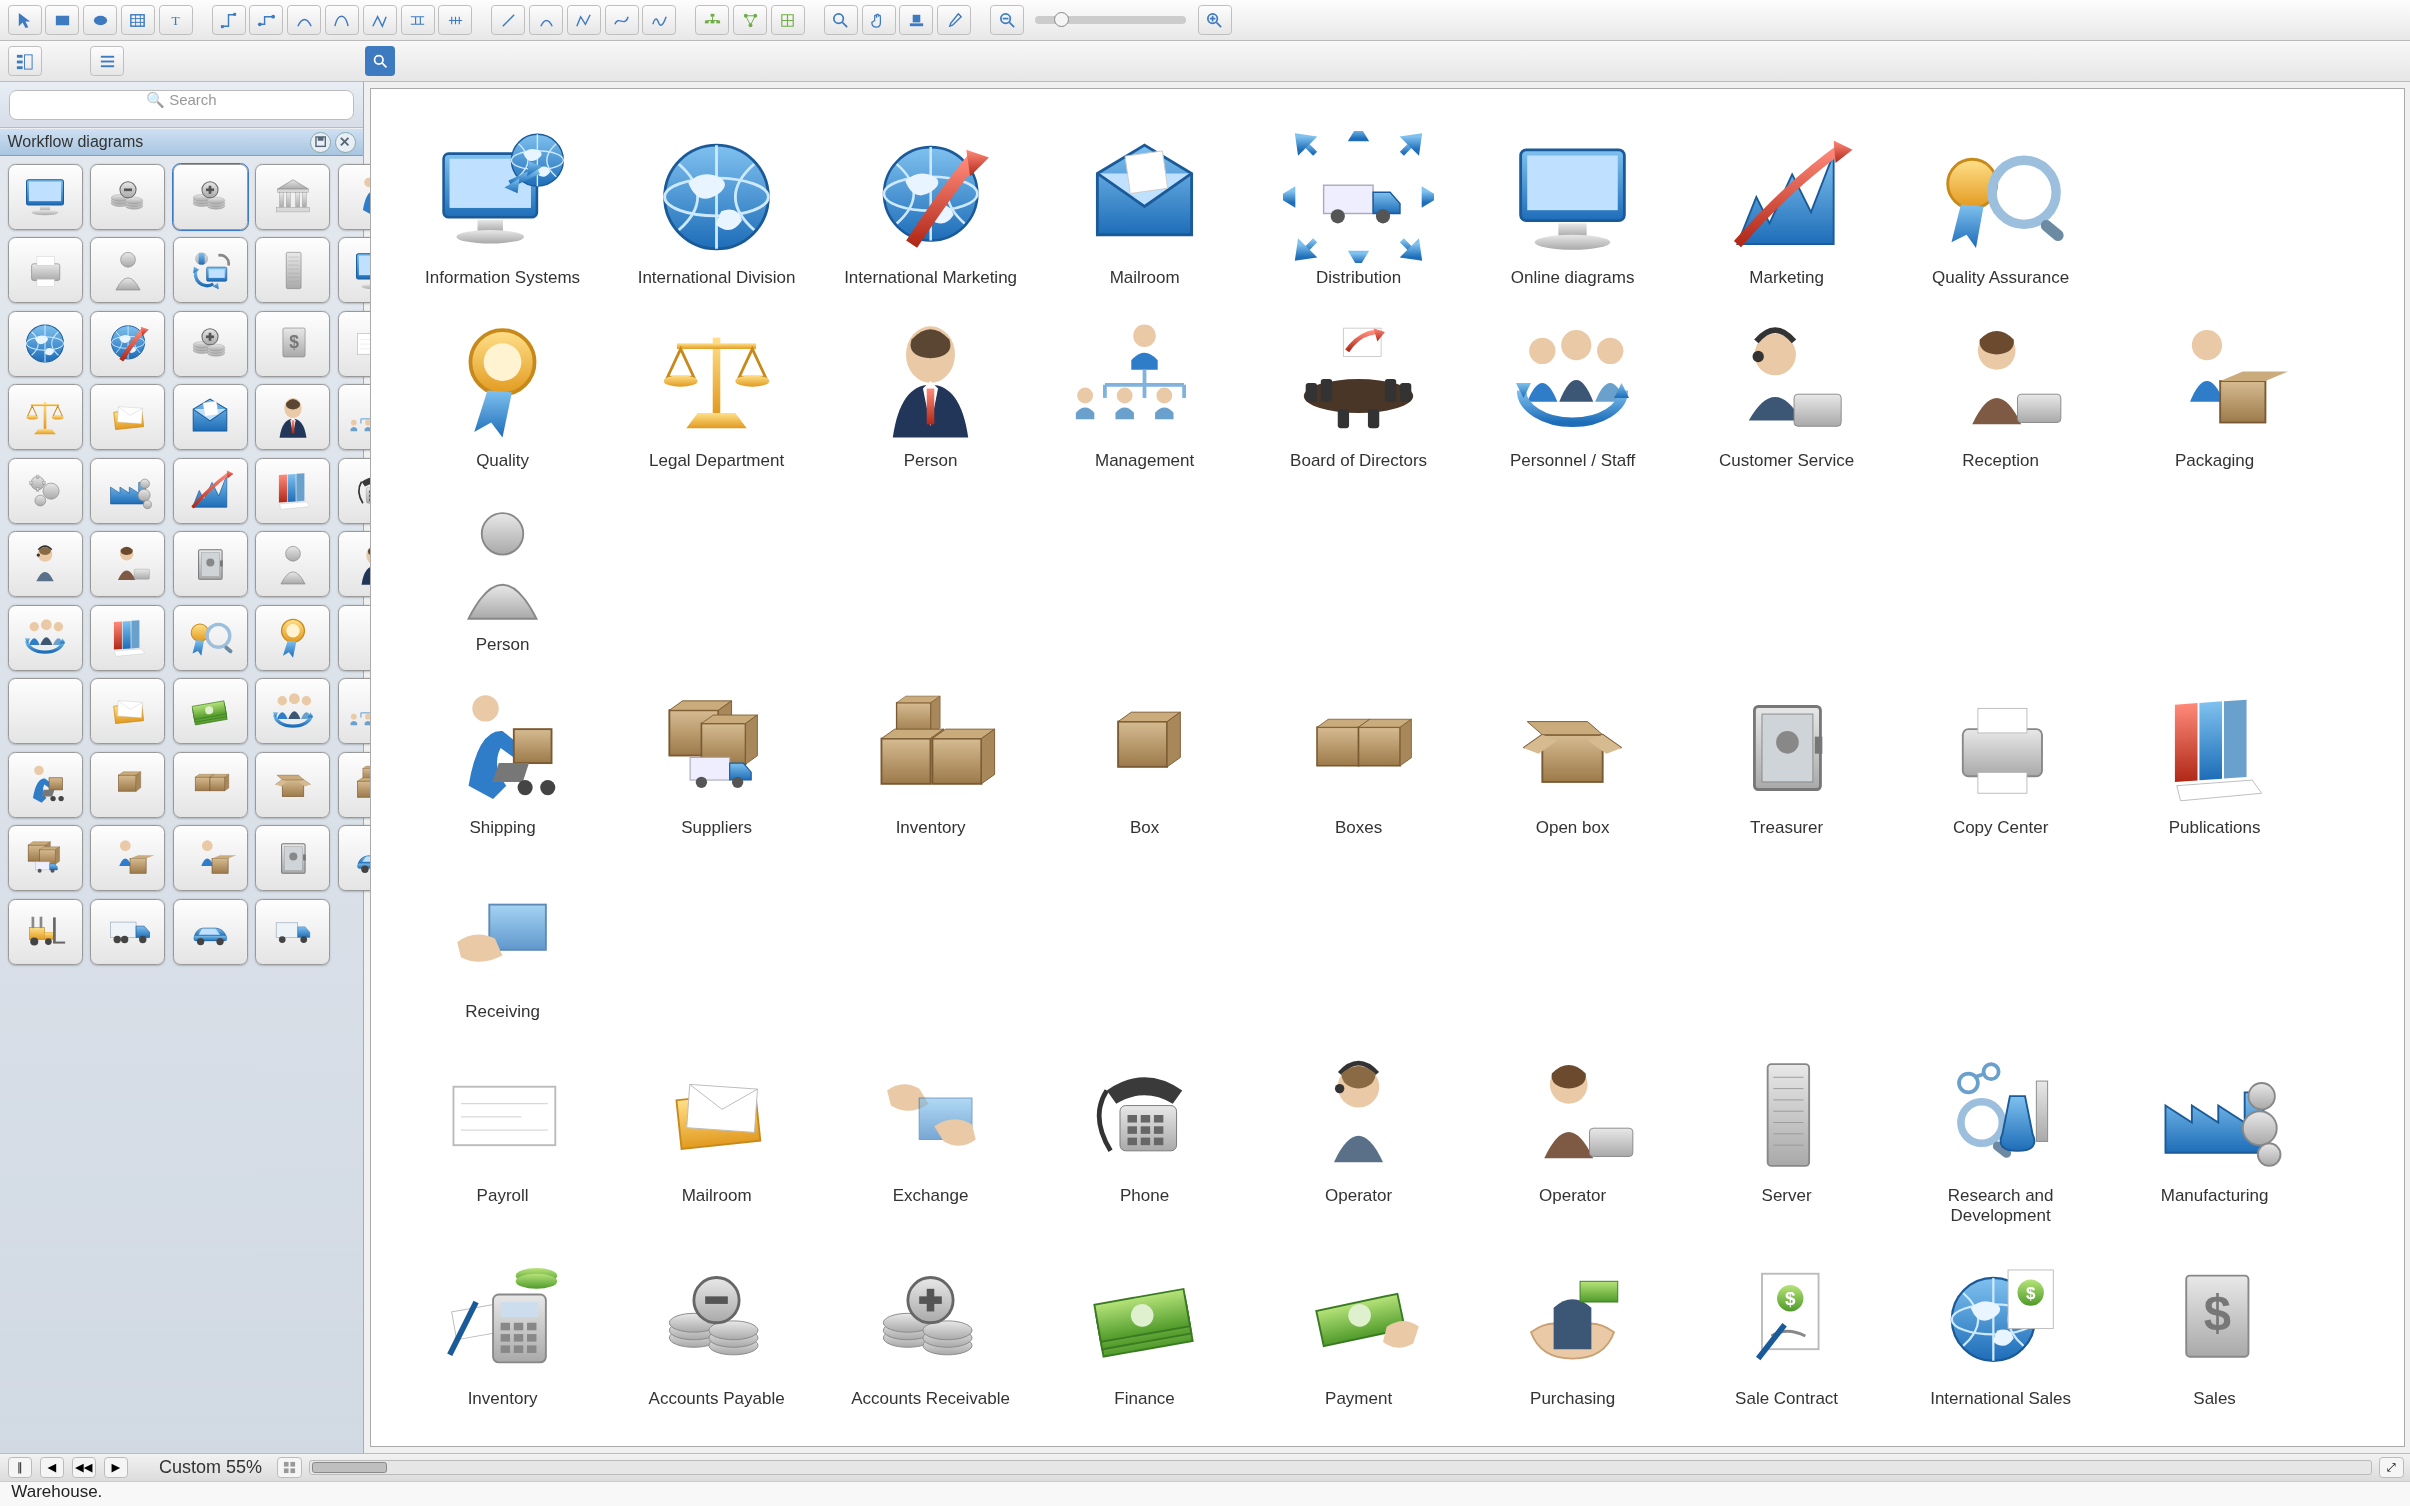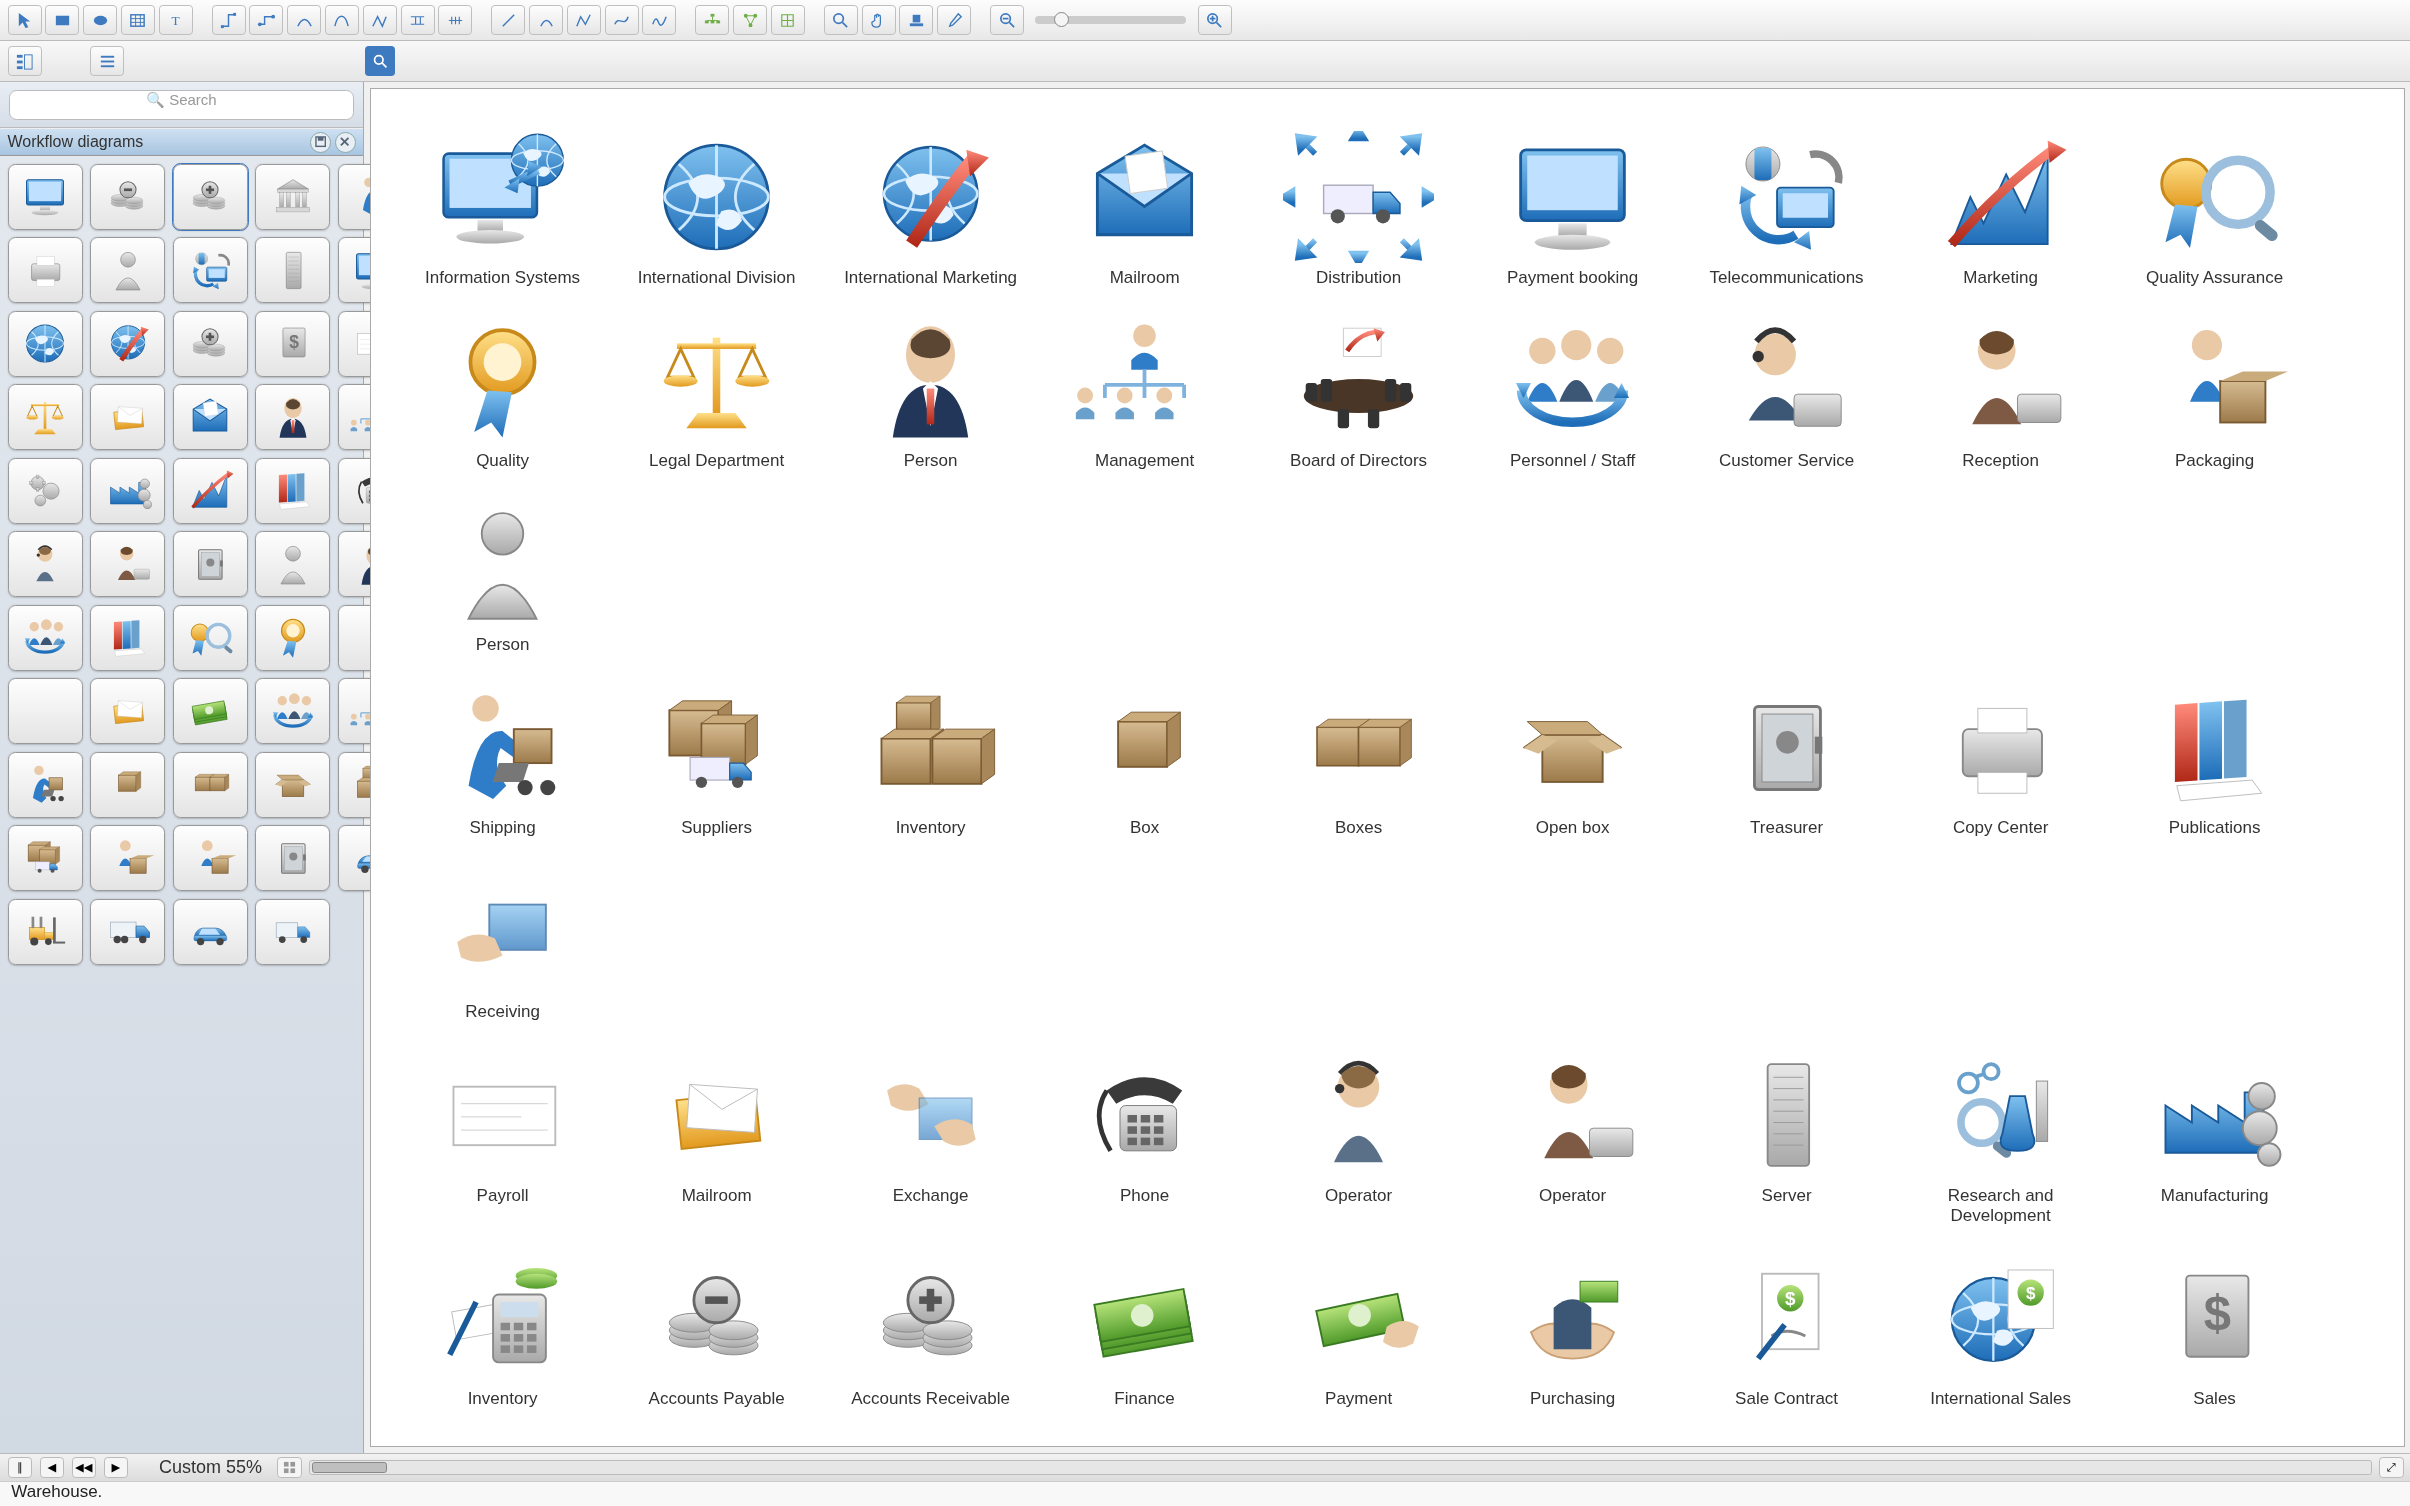--- a/index.html
+++ b/index.html
@@ -1042,29 +1042,21 @@
               </svg>
             </div>
     <div class="clip-label">Distribution</div>
           </div>
           <div class="clip">
             <div class="art">
               <svg viewBox="0 0 140 140">
                 <use href="#i-monitor"></use>
               </svg>
             </div>
-    <div class="clip-label">Payment booking</div>
-          </div>
-          <div class="clip">
-            <div class="art">
-              <svg viewBox="0 0 140 140">
-                <use href="#i-telecom"></use>
-              </svg>
-            </div>
-    <div class="clip-label">Telecommunications</div>
+    <div class="clip-label">Online diagrams</div>
           </div>
           <div class="clip">
             <div class="art">
               <svg viewBox="0 0 140 140">
                 <use href="#i-chart"></use>
               </svg>
             </div>
     <div class="clip-label">Marketing</div>
           </div>
           <div class="clip">

